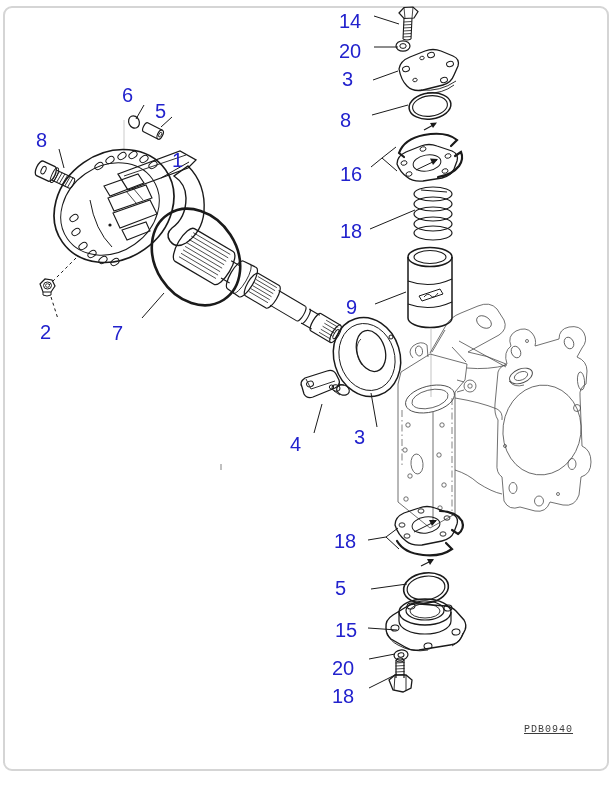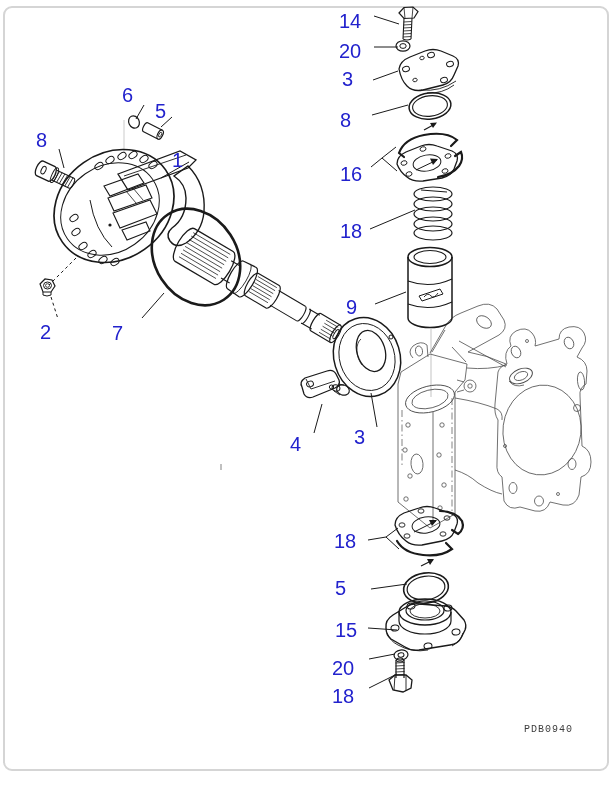--- a/index.html
+++ b/index.html
@@ -4,21 +4,21 @@
 <style>
   html,body{margin:0;padding:0;background:#fff;}
   .page{position:relative;width:614px;height:785px;background:#fff;overflow:hidden;
         font-family:"Liberation Sans",sans-serif;}
   .frame{position:absolute;left:3px;top:6px;width:602px;height:761px;
          border:2px solid var(--frame,#d5d5d5);border-radius:9px;}
   svg.draw{position:absolute;left:0;top:0;}
   .co{position:absolute;width:28px;text-align:left;font-size:20px;line-height:1;
       color:var(--callout,#2222cd);cursor:pointer;user-select:none;}
   .code{position:absolute;left:524px;top:724px;font-family:"Liberation Mono",monospace;
-        font-size:10px;letter-spacing:1px;color:#3c3c3c;}
+        font-size:10px;letter-spacing:1px;color:#3c3c3c;text-decoration:underline;}
 </style>
 </head>
 <body>
 
 <div class="page">
   <div class="frame"></div>
 
   <svg class="draw" width="614" height="785" viewBox="0 0 614 785">
 
     <g stroke="#1a1a1a" stroke-width="1" fill="none">

